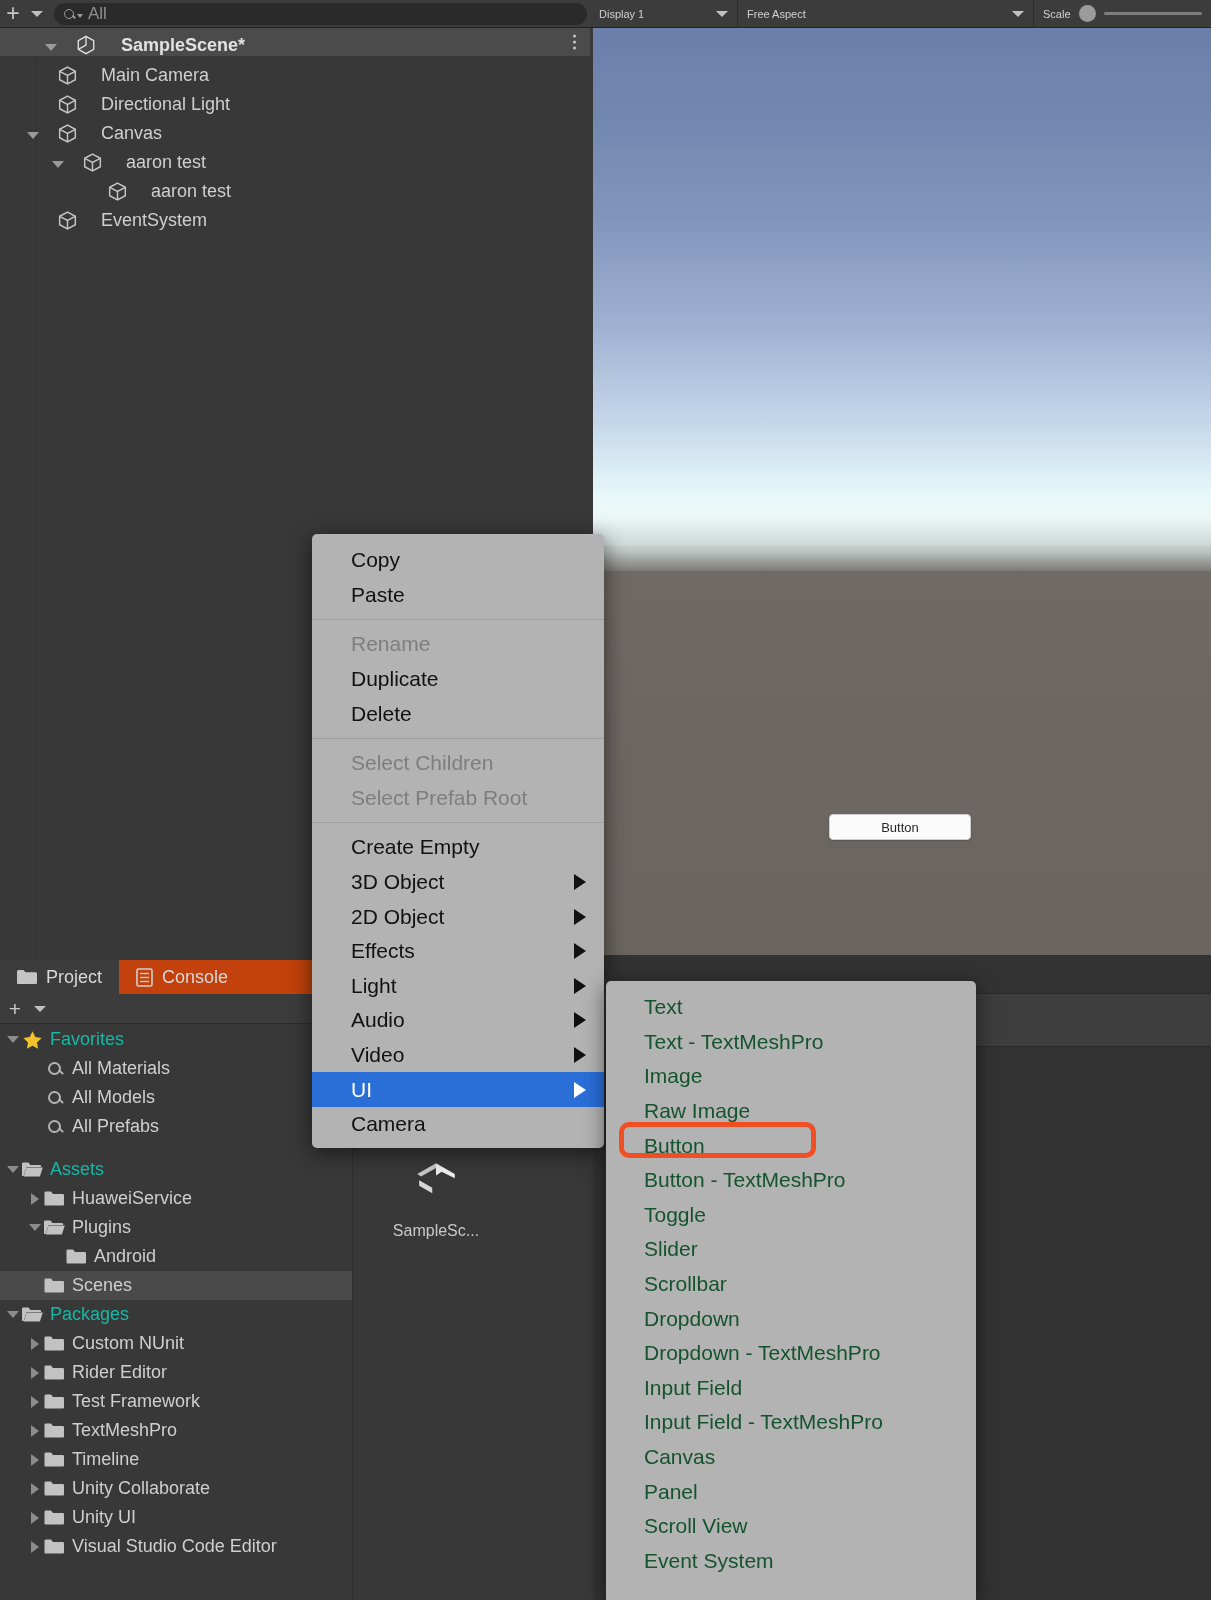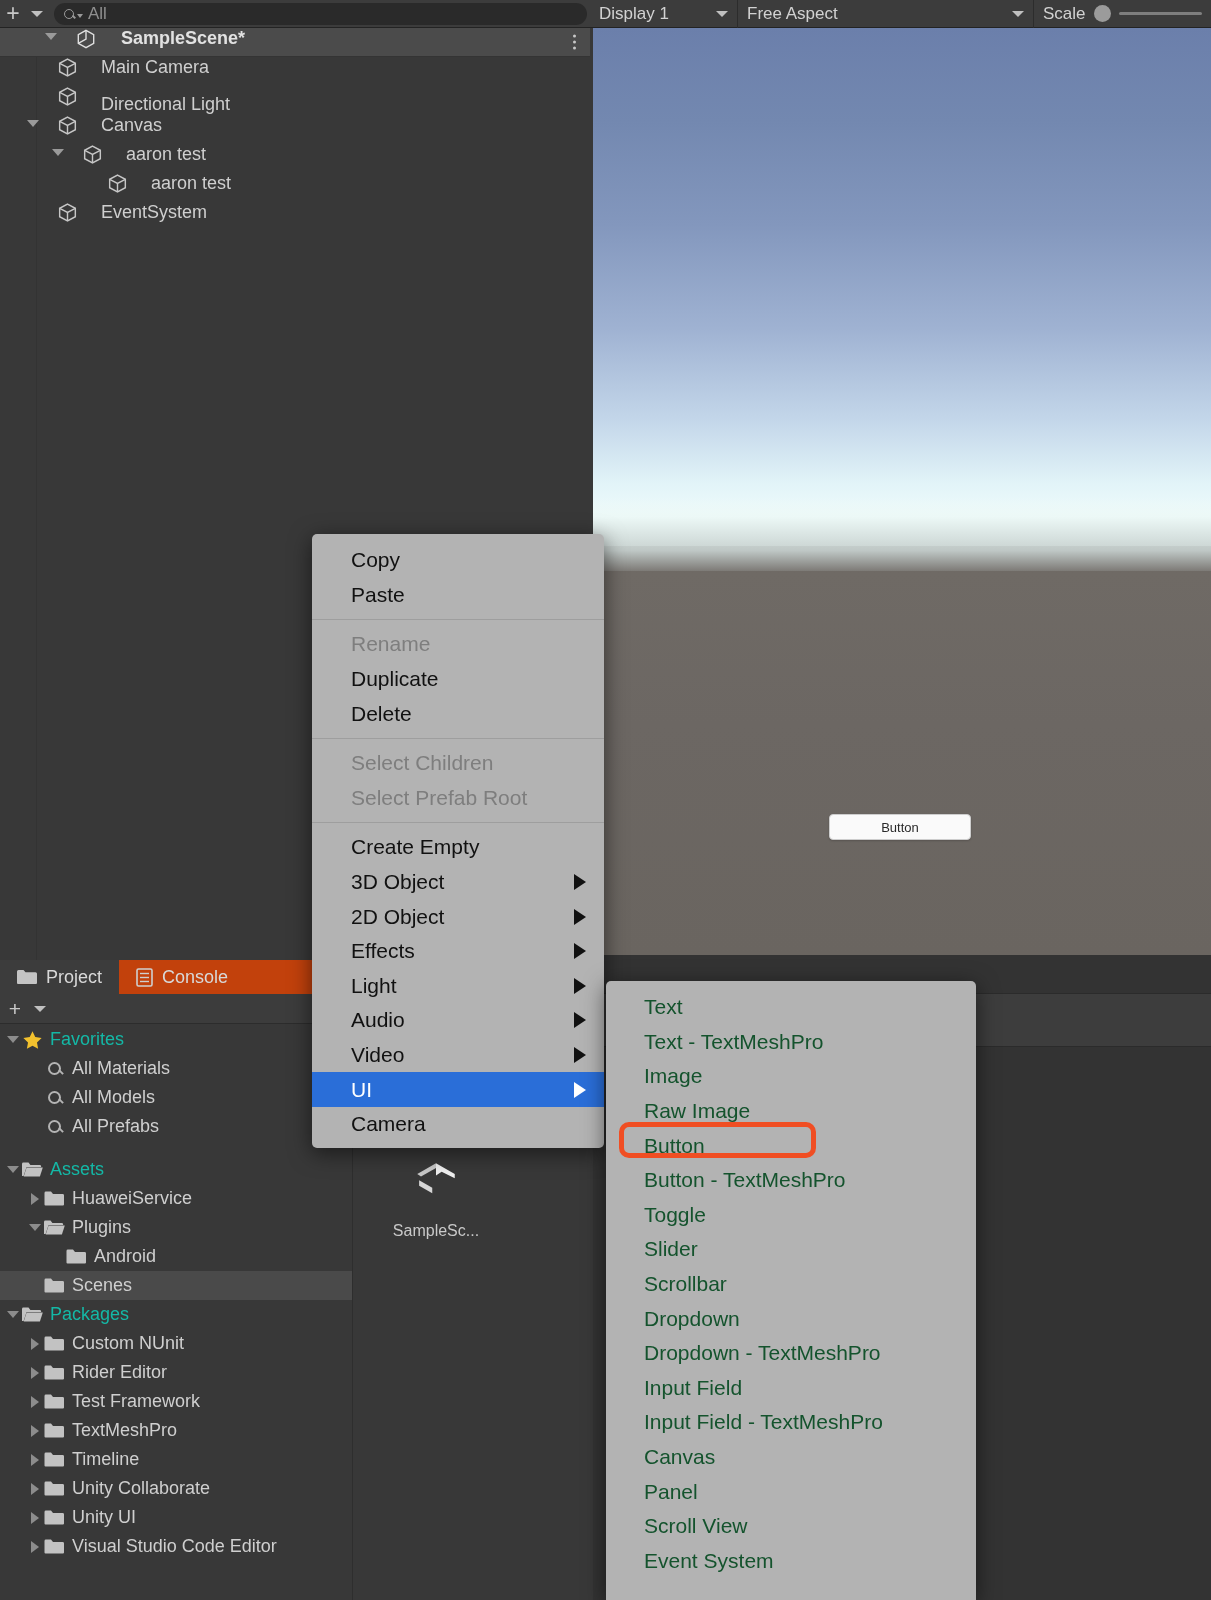--- a/index.html
+++ b/index.html
@@ -42,39 +42,39 @@
   }
   .search-text { color:#8f8f8f; font-size:17px; }
 
   #game-toolbar {
     position:absolute; left:590px; top:0; width:621px; height:28px;
     background:#3c3c3c; display:flex; align-items:center;
     border-bottom:1px solid #232323;
   }
   .gt-cell {
     height:28px; display:flex; align-items:center; gap:8px;
-    border-right:1px solid #2c2c2c; padding:0 9px; color:#d2d2d2; font-size:17px;
+    border-right:1px solid #2c2c2c; padding:0 9px; color:#d2d2d2; font-size:11px;
   }
   .gt-cell.display { width:148px; }
   .gt-cell.aspect  { width:296px; }
   .gt-cell.scale   { flex:1; border-right:none; }
   .gt-spacer { flex:1; }
   .slider-knob { width:17px;height:17px;border-radius:50%;background:#9b9b9b; flex:none; }
   .slider-track { height:3px; background:#7e7e7e; flex:1; border-radius:2px; }
 
   
   #hierarchy {
     position:absolute; left:0; top:28px; width:590px; height:932px;
     background:#383838; overflow:hidden;
   }
   #hierarchy .indent-rail {
     position:absolute; left:36px; top:28px; bottom:0; width:1px; background:#333;
   }
   .h-row {
-    display:flex; align-items:flex-start; height:29px; padding-left:6px;
+    display:flex; align-items:flex-end; height:29px; padding-left:6px;
     color:#cfcfcf; font-size:18px; white-space:nowrap; position:relative;gap:16px;
   }
   .h-row.scene {
     background:#4b4b4b; font-weight:bold; color:#e2e2e2;
     border-bottom:1px solid #343434;
   }
   .tri {
     width:17px;height:17px;display:flex;align-items:center;justify-content:center;flex:none;
   }
   .tri i {

